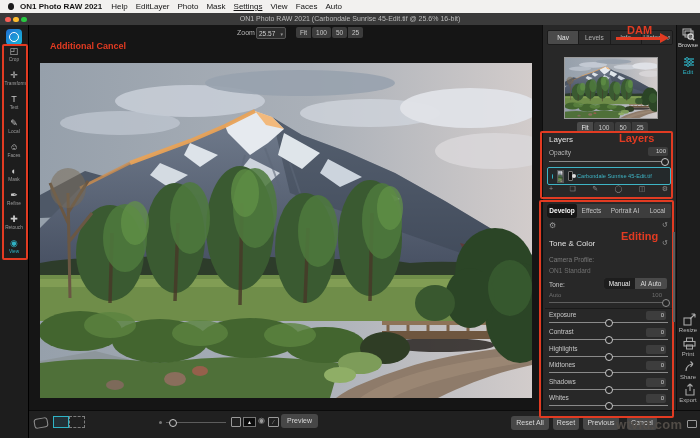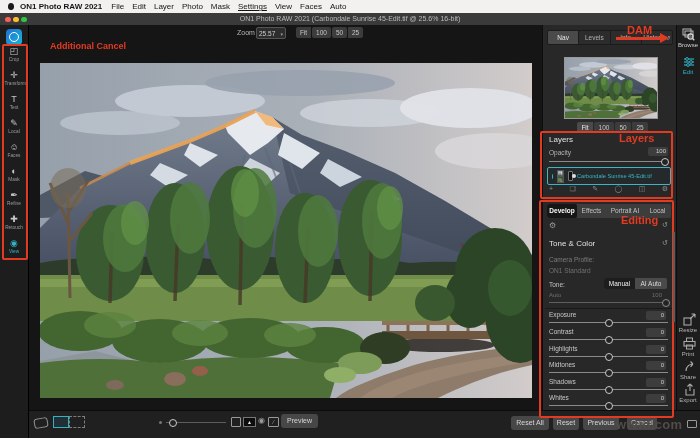--- a/index.html
+++ b/index.html
@@ -126,23 +126,23 @@
       </g>
       <ellipse cx="470" cy="225" rx="22" ry="28" fill="#3a5c31" opacity=".8"></ellipse>
       <ellipse cx="395" cy="240" rx="20" ry="18" fill="#39582f"></ellipse>
     </symbol>
   </defs>
 </svg>
 
 <div class="abs" style="left:0;top:0;width:700px;height:13px;background:#f2f1ef;display:flex;align-items:center;color:#141414;font-size:8px;">
   <span class="abs" style="left:8px;top:3px;width:6px;height:7px;background:#1a1a1a;border-radius:50% 50% 45% 45%;"></span>
   <span style="margin-left:20px;font-weight:bold;">ON1 Photo RAW 2021</span>
-  <span style="margin-left:9px;">File</span>
+  <span style="margin-left:9px;">Help</span>
   <span style="margin-left:8px;">Edit</span>
-  <span style="margin-left:8px;">Layer</span>
+  <span style="">Layer</span>
   <span style="margin-left:8px;">Photo</span>
   <span style="margin-left:8px;">Mask</span>
   <span style="margin-left:8px;text-decoration:underline;">Settings</span>
   <span style="margin-left:8px;">View</span>
   <span style="margin-left:8px;">Faces</span>
   <span style="margin-left:8px;">Auto</span>
 </div>
 
 <div class="abs" style="left:0;top:13px;width:700px;height:12px;background:#3a3a3a;">
   <span class="abs" style="left:5px;top:3.5px;width:5.5px;height:5.5px;border-radius:50%;background:#f95f57;"></span>
@@ -394,13 +394,13 @@
 <div class="abs redtxt" style="left:50px;top:41px;font-size:9px;">Additional Cancel</div>
 
 <div class="abs redtxt" style="left:627px;top:24px;font-size:11px;">DAM</div>
 <div class="abs" style="left:616px;top:37px;width:46px;height:3px;background:#e23b22;z-index:10;"></div>
 <div class="abs" style="left:660px;top:33px;width:0;height:0;border-left:9px solid #e23b22;border-top:5.5px solid transparent;border-bottom:5.5px solid transparent;z-index:10;"></div>
 
 <div class="abs redbox" style="left:540px;top:131px;width:129px;height:64px;"></div>
 <div class="abs redtxt" style="left:619px;top:132px;font-size:11px;">Layers</div>
 
 <div class="abs redbox" style="left:539px;top:200px;width:131px;height:214px;"></div>
-<div class="abs redtxt" style="left:621px;top:214px;font-size:11px;">Editing</div>
+<div class="abs redtxt" style="left:621px;top:230px;font-size:11px;">Editing</div>
 
 </body></html>

